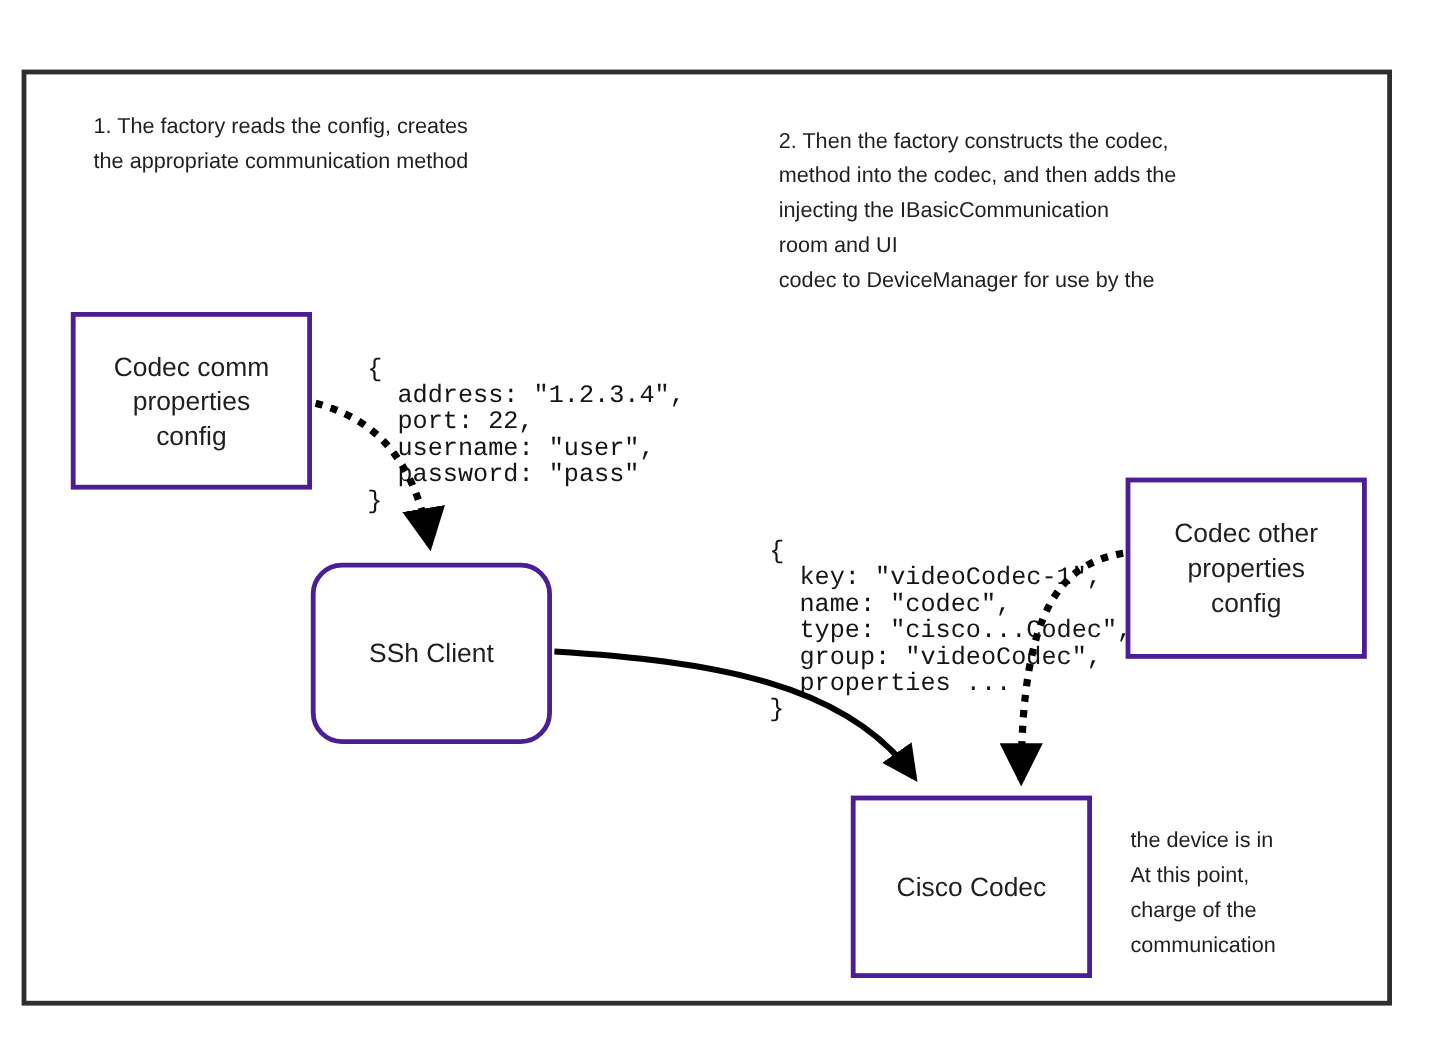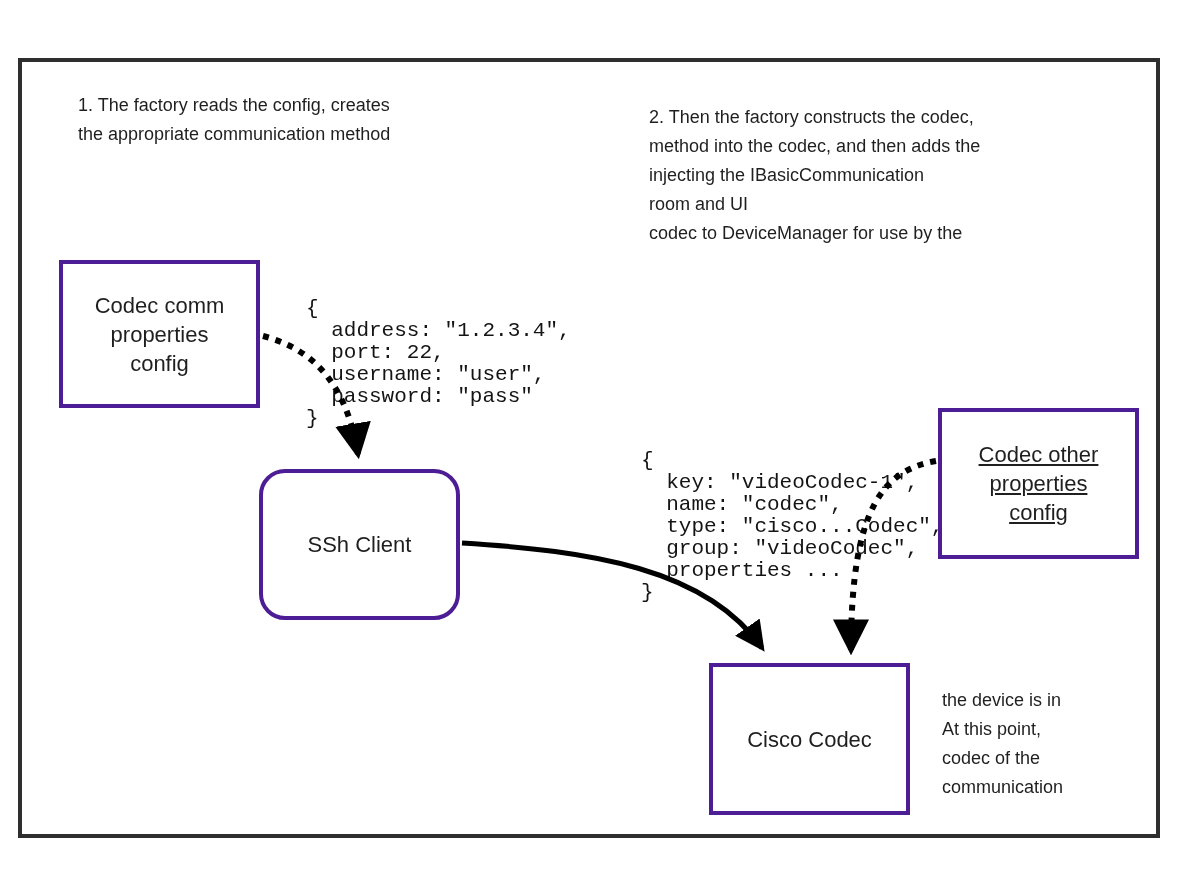--- a/index.html
+++ b/index.html
@@ -103,34 +103,34 @@
   </div>
 
   <pre class="code" style="left:641px; top:450px;">{
   key: "videoCodec-1",
   name: "codec",
   type: "cisco...Codec",
   group: "videoCodec",
   properties ...
 }</pre>
 
-  <div class="box" style="left:938px; top:408px; width:201px; height:151px;text-decoration:underline;">
+  <div class="box" style="left:938px; top:398px; width:201px; height:151px;">
     <div>Codec other</div>
     <div>properties</div>
     <div>config</div>
   </div>
 
   <div class="box" style="left:709px; top:663px; width:201px; height:152px;">
     <div>Cisco Codec</div>
   </div>
 
   <div class="note" style="left:942px; top:686px;">
     <div>the device is in</div>
     <div>At this point,</div>
-    <div>codec of the</div>
+    <div>charge of the</div>
     <div>communication</div>
   </div>
 
   <svg class="arrows" viewBox="0 0 1200 880" xmlns="http://www.w3.org/2000/svg">
     <defs>
       <marker id="ah" viewBox="0 0 10 10" refX="8.5" refY="5" markerWidth="6" markerHeight="6" orient="auto">
         <path d="M 0 0 L 10 5 L 0 10 z" fill="#000000"></path>
       </marker>
     </defs>
     <path class="link dotted" marker-end="url(#ah)" d="M 263 336 C 305 347, 345 375, 358 454"></path>

